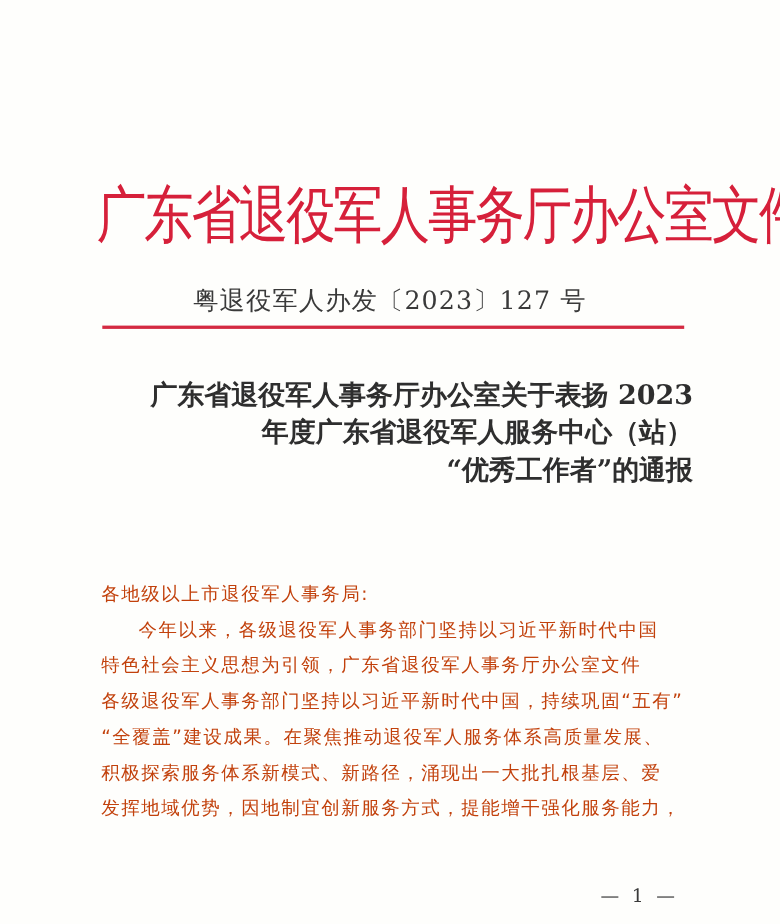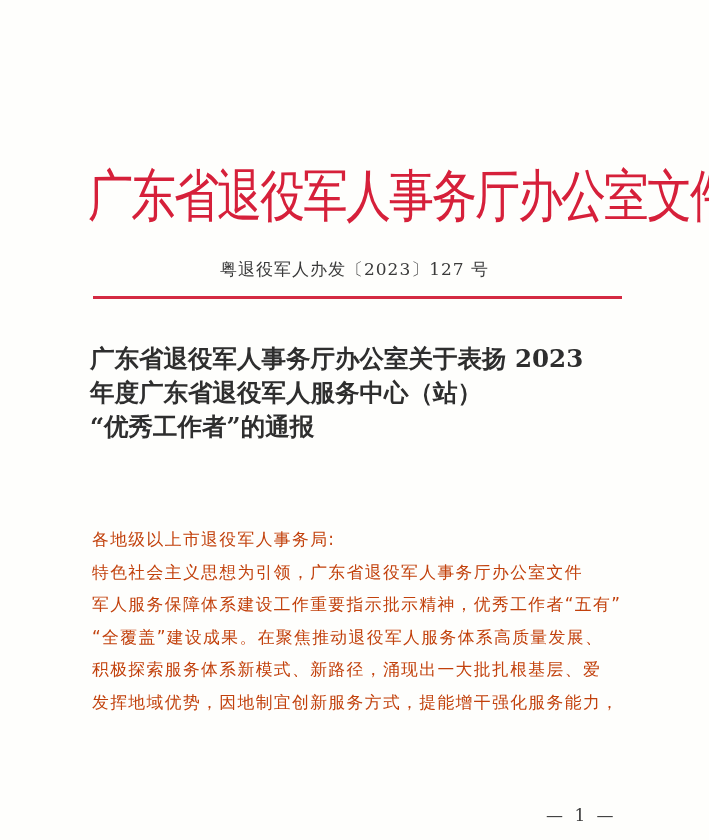--- a/index.html
+++ b/index.html
@@ -35,39 +35,39 @@
       transform: scaleY(1.25);
       transform-origin: center;
       white-space: nowrap;
     }
     .doc-number {
       position: absolute;
       left: 0;
       width: 709px;
       top: 258px;
       text-align: center;
-      font-size: 17px;
+      font-size: 23px;
       letter-spacing: 1px;
       color: #3a3a3a;
       white-space: nowrap;
     }
     .red-rule {
       position: absolute;
       left: 93px;
       top: 296px;
       width: 529px;
       height: 3px;
       background: #d42a42;
     }
     .doc-title {
       position: absolute;
       left: 90px;
       width: 540px;
       top: 342px;
-      text-align: left;
+      text-align: right;
       font-family: "DejaVu Serif", "Liberation Serif", serif;
       font-weight: bold;
       font-size: 24.5px;
       line-height: 34px;
       color: #2e2e2e;
     }
     .doc-title .line {
       display: block;
       white-space: nowrap;
     }
@@ -111,22 +111,23 @@
   <div class="red-rule"></div>
 
   <div class="doc-title">
     <span class="line">广东省退役军人事务厅办公室关于表扬 2023</span>
     <span class="line">年度广东省退役军人服务中心（站）</span>
     <span class="line">“优秀工作者”的通报</span>
   </div>
 
   <div class="body-text">
     <span class="line">各地级以上市退役军人事务局:</span>
+    <span class="line indent">今年以来，各级退役军人事务部门坚持以习近平新时代中国</span>
     <span class="line">特色社会主义思想为引领，广东省退役军人事务厅办公室文件</span>
-    <span class="line">军人服务保障体系建设工作重要指示批示精神，优秀工作者“五有”</span>
+    <span class="line">各级退役军人事务部门坚持以习近平新时代中国，持续巩固“五有”</span>
     <span class="line">“全覆盖”建设成果。在聚焦推动退役军人服务体系高质量发展、</span>
     <span class="line">积极探索服务体系新模式、新路径，涌现出一大批扎根基层、爱</span>
     <span class="line">发挥地域优势，因地制宜创新服务方式，提能增干强化服务能力，</span>
   </div>
 
   <div class="page-number">— 1 —</div>
 
 </div>
 
 </body></html>

